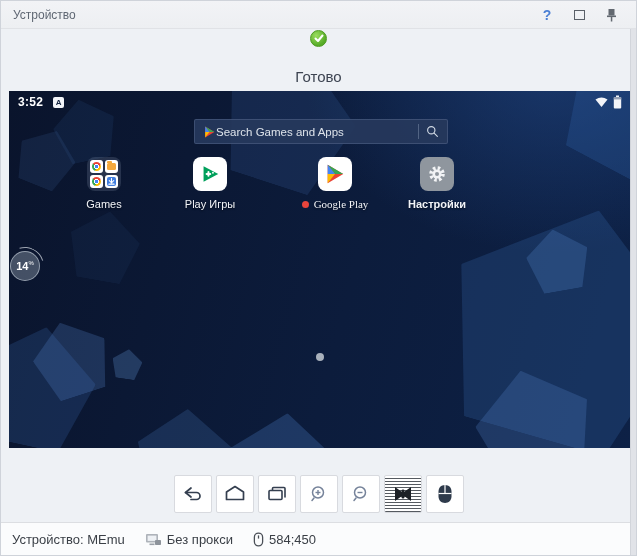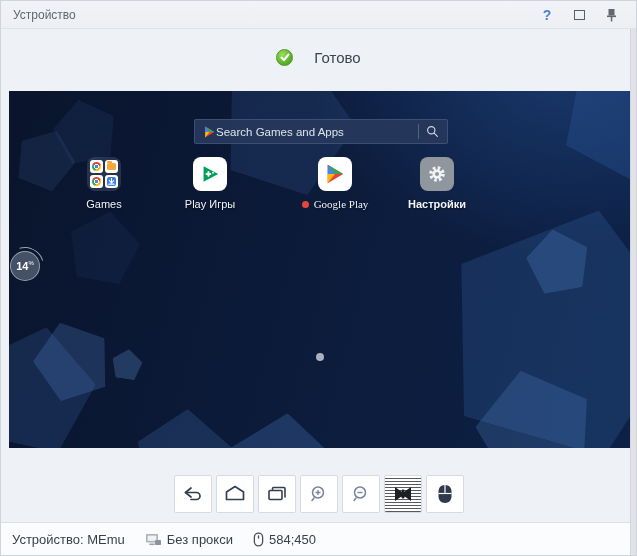--- a/index.html
+++ b/index.html
@@ -16,21 +16,21 @@
     display:flex; align-items:center; padding:0 12px;text-align:center;
   }
   .titlebar .title { font-size:12px; color:#5f6773; }
   .titlebar .spacer { flex:1; }
   .tb-btn { width:26px; height:22px; display:flex; align-items:center; justify-content:center; cursor:default; margin-left:6px; }
   .help-glyph { color:#4a7fd4; font-size:14px; font-weight:bold; }
   .max-glyph { width:11px; height:10px; border:1.6px solid #5a6068; }
   
   .ready-row {
     position:absolute; left:0; top:28px; width:100%; height:56px;
-    display:flex; align-items:center; justify-content:center; gap:21px;
+    display:flex; align-items:center; justify-content:center; gap:21px;flex-direction:column;
   }
   .check-icon {
     width:17px; height:17px; border-radius:50%;
     background:radial-gradient(circle at 35% 30%, #9add5e, #56ab27 70%);
     border:1px solid #4c9a1f; display:flex; align-items:center; justify-content:center;
   }
   .ready-label { font-size:15px; color:#3c4350; }
   
   .screen {
     position:absolute; left:8px; top:90px; width:622px; height:357px;
@@ -169,20 +169,33 @@
     <div class="pent p5"></div>
     <div class="pent p6"></div>
     <div class="pent p7"></div>
     <div class="pent p8"></div>
     <div class="pent p9"></div>
     <div class="pent p10"></div>
     <div class="pent p11"></div>
     <div class="pent p12"></div>
     <div class="pent p13"></div>
 
+    <div class="a-status">
+      <span class="a-time">3:52</span>
+      <span class="adb-badge">A</span>
+      <span class="spacer"></span>
+      <svg width="13" height="11" viewBox="0 0 13 11">
+        <path d="M0.5 2.6 Q6.5 -1.6 12.5 2.6 L6.5 10 Z" fill="#f2f4f8"></path>
+      </svg>
+      <svg width="9" height="14" viewBox="0 0 9 14">
+        <rect x="3" y="0.5" width="3" height="2" fill="#f2f4f8"></rect>
+        <rect x="0.8" y="2" width="7.4" height="11.5" rx="1" fill="#f2f4f8"></rect>
+        <rect x="0.8" y="2" width="7.4" height="2.4" fill="#93a0b4"></rect>
+      </svg>
+    </div>
 
     <div class="search-bar">
       <svg width="13" height="14" viewBox="0 0 24 24">
         <path d="M4 2 L21 12 L4 22 Z" fill="#ea4335"></path>
         <path d="M4 2 L21 12 L12 12 Z" fill="#34a853"></path>
         <path d="M4 2 L12 12 L4 12 Z" fill="#4285f4"></path>
         <path d="M4 12 L12 12 L4 22 Z" fill="#fbbc04"></path>
       </svg>
       <span class="search-text">Search Games and Apps</span>
       <span class="search-divider"></span>

